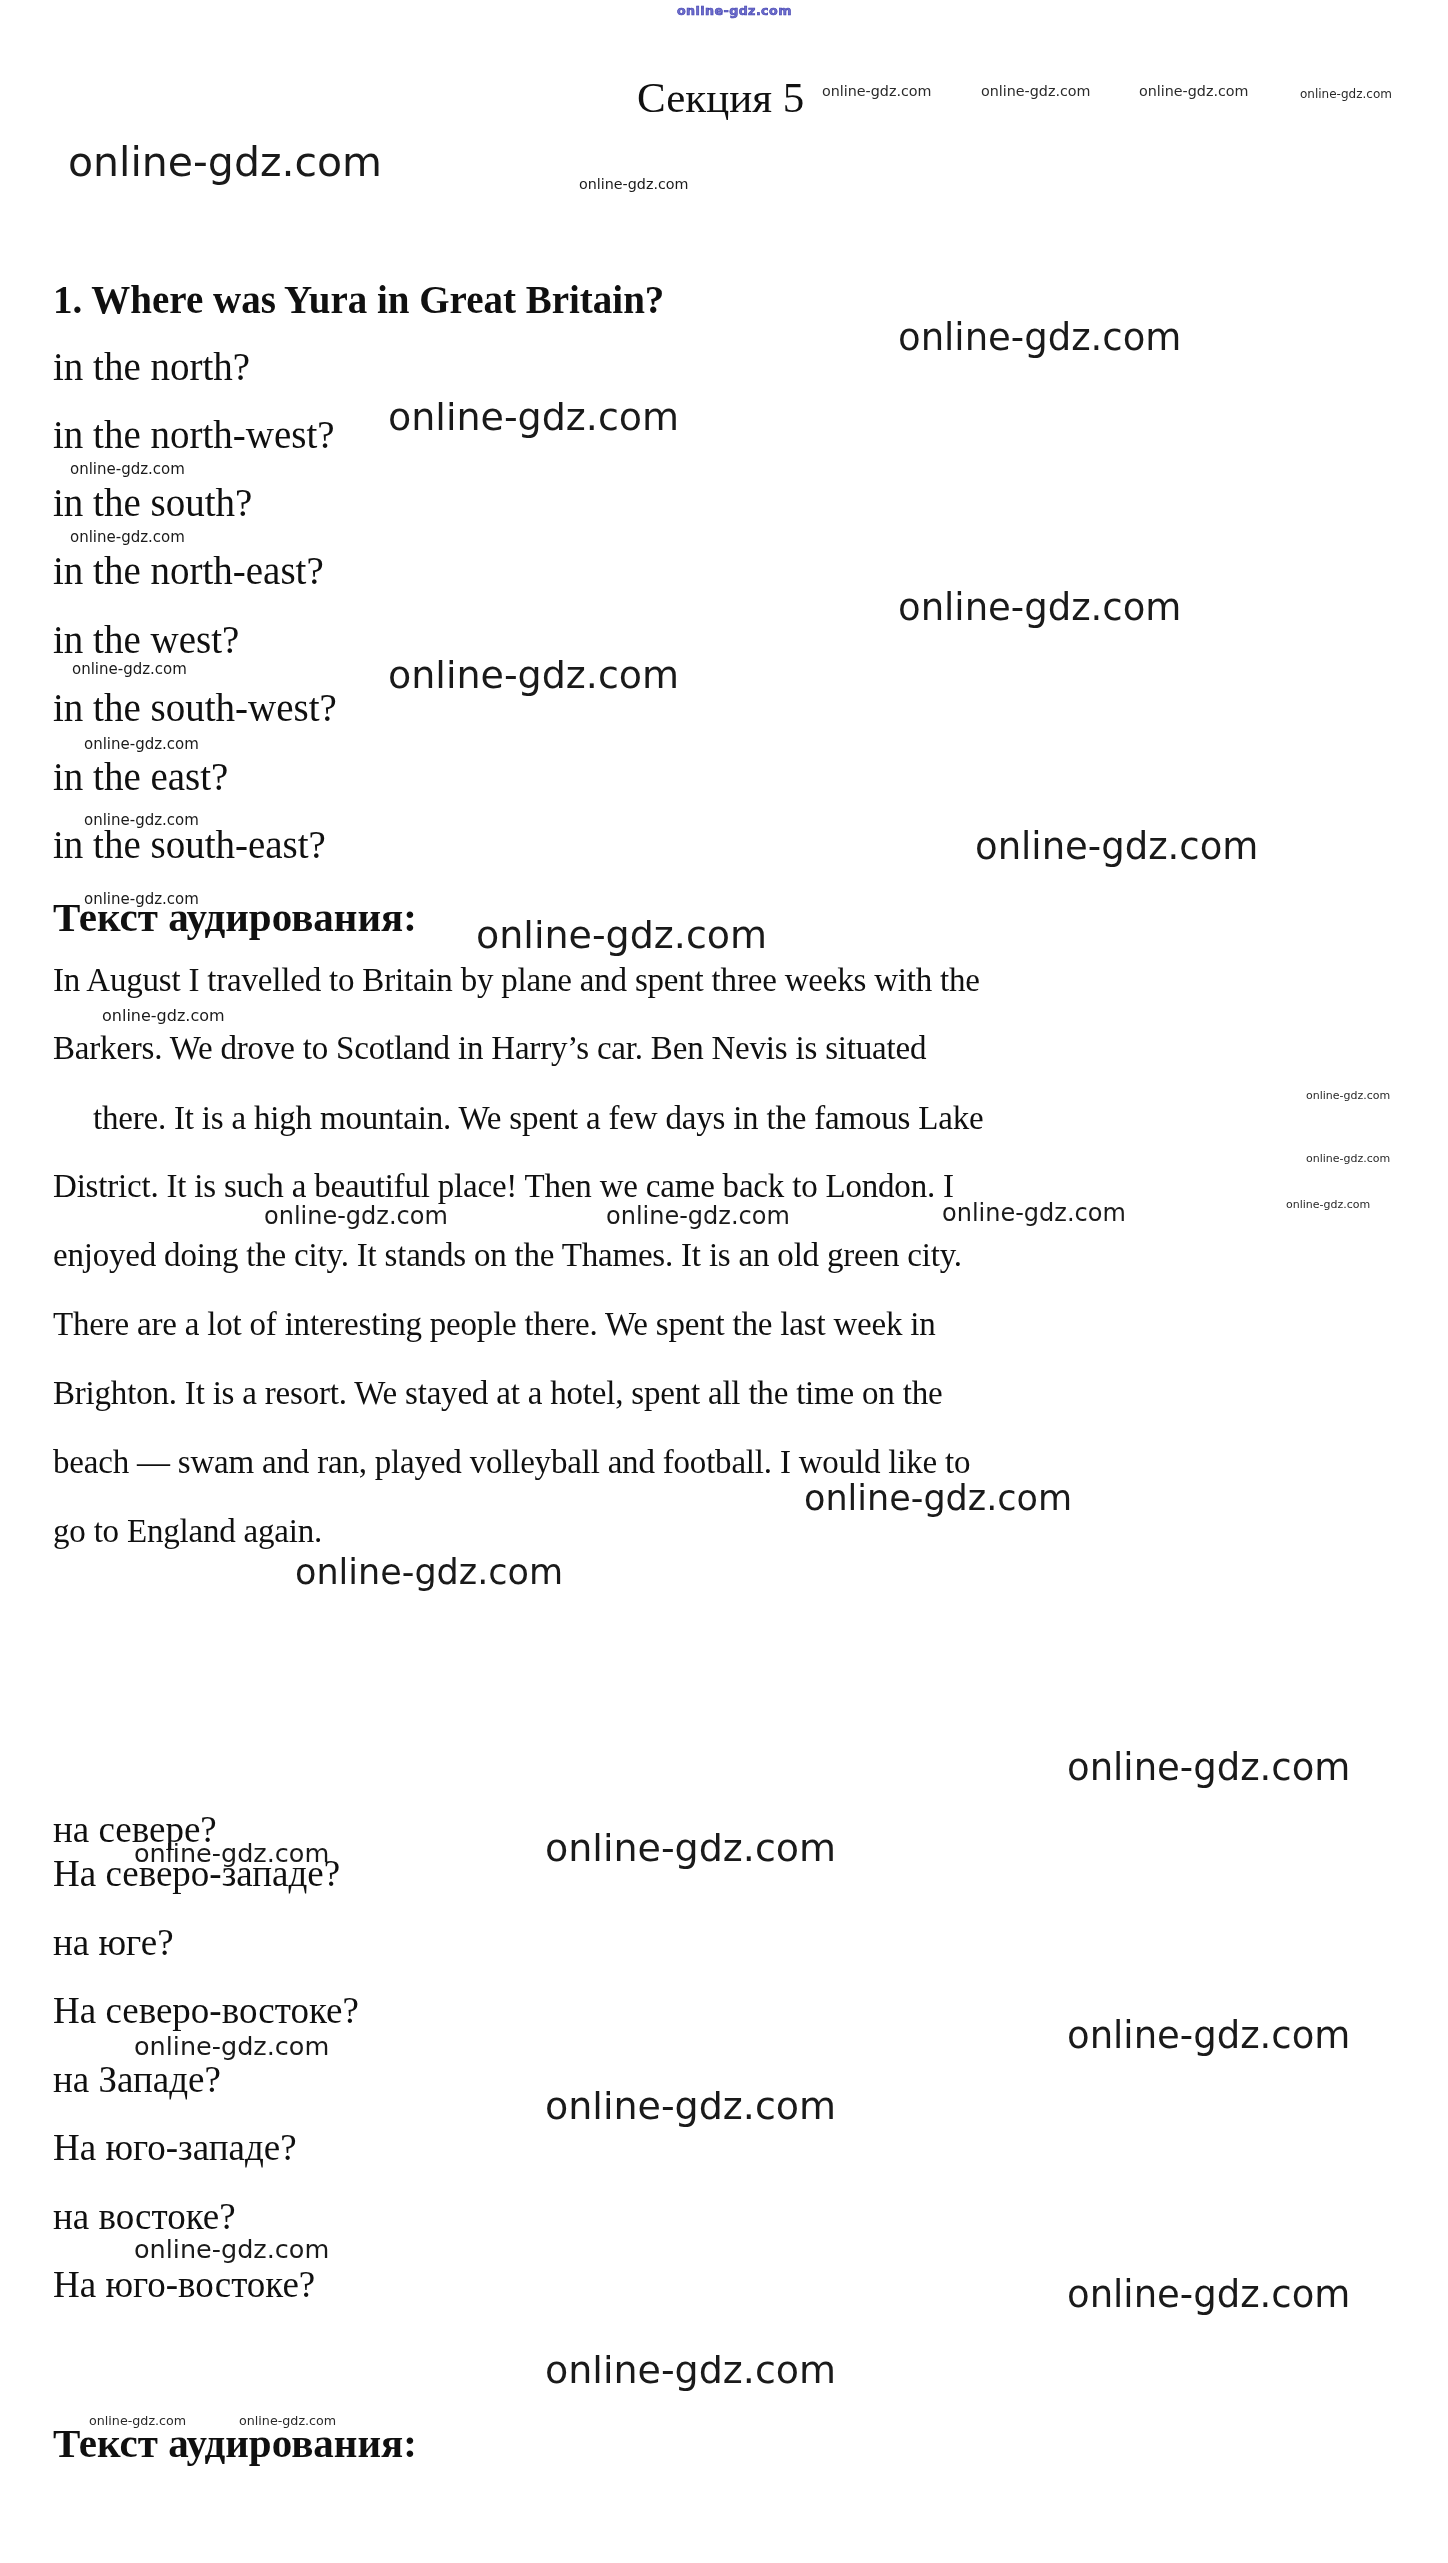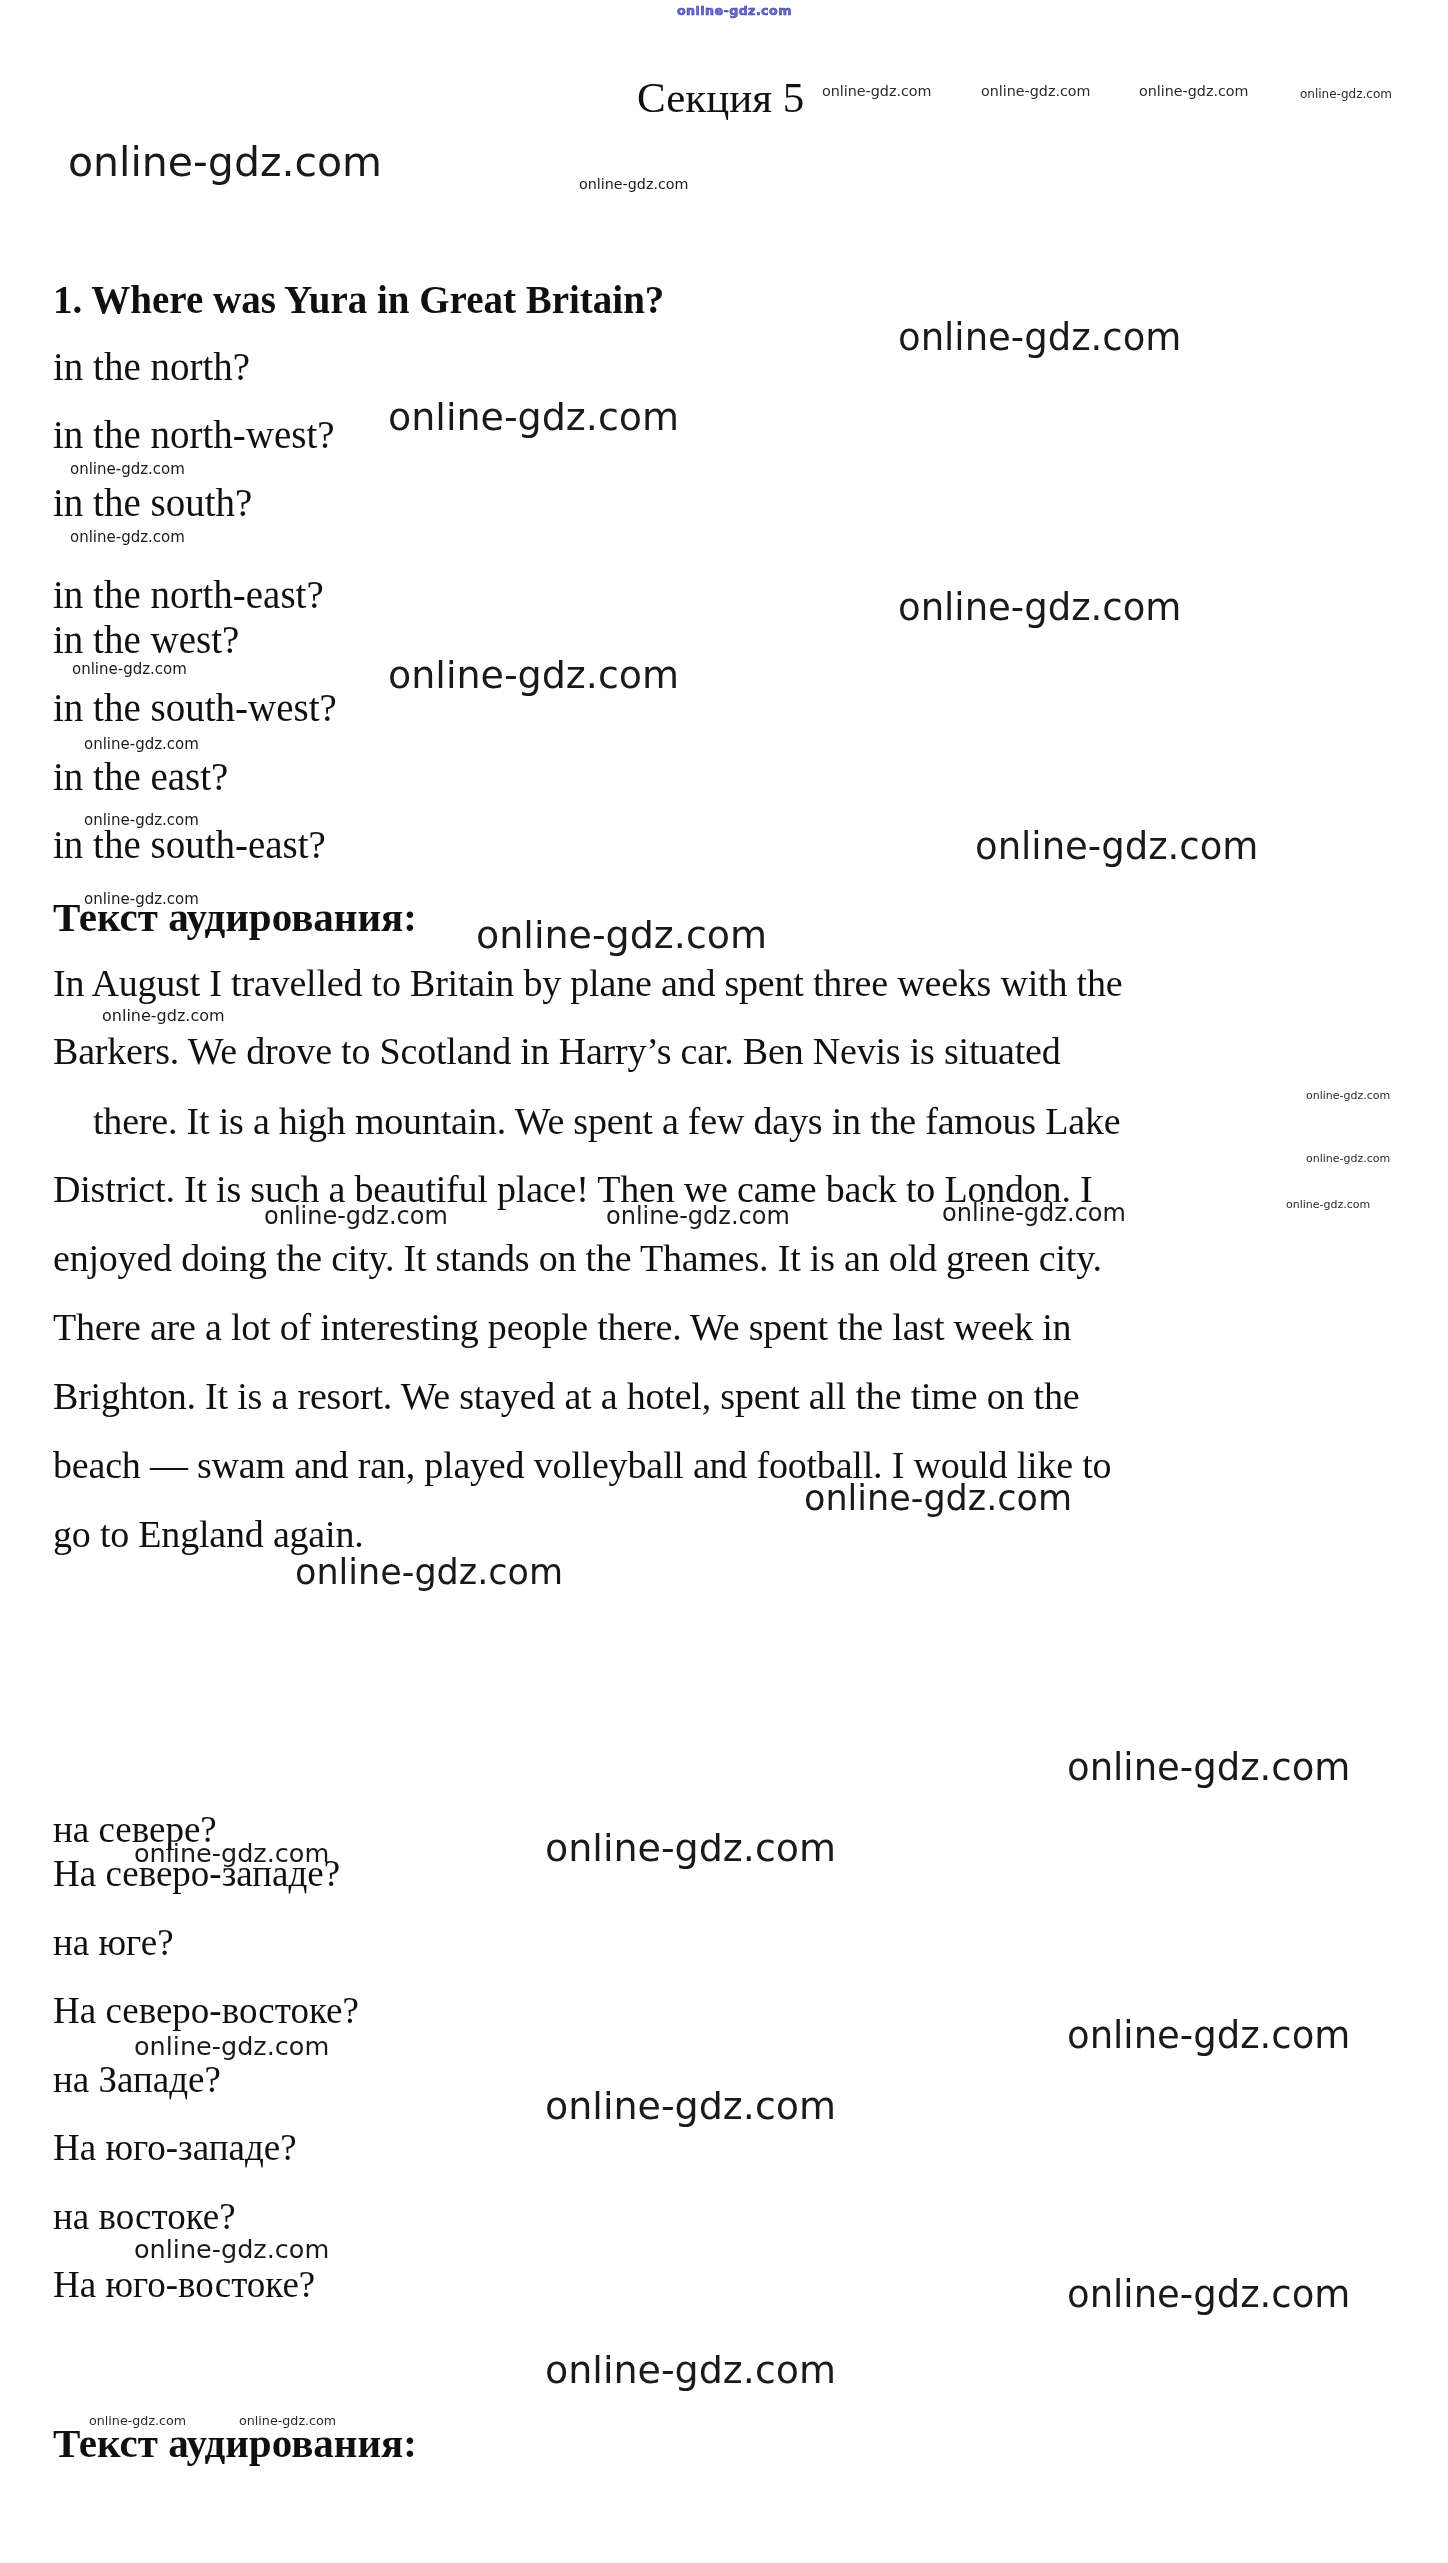--- a/index.html
+++ b/index.html
@@ -9,21 +9,21 @@
   .serif{position:absolute;left:53px;font-family:"Liberation Serif","DejaVu Serif",serif;
          color:#101010;white-space:nowrap;line-height:1;}
   .bold{font-weight:700;}
   .doc-title{left:637px;top:76px;font-size:43px;}
   .en-question{top:280px;font-size:39px;}
   .listening-1{top:897px;font-size:41px;}
   .ru-question{top:1720px;font-size:39px;}
   .listening-2{top:2423px;font-size:41px;}
   .opt-en{font-size:39px;}
   .opt-ru{font-size:37px;}
-  .para-line{font-size:38px;letter-spacing:-0.2px;}
+  .para-line{font-size:33px;letter-spacing:-0.2px;}
 
   
   .wm{position:absolute;font-family:"DejaVu Sans","Liberation Sans",sans-serif;
       color:#161616;white-space:nowrap;line-height:1;}
   .wm-blue{color:#6f6fcd;-webkit-text-stroke:0.6px #3d3dae;font-weight:700;letter-spacing:0.4px;}
   .wm-dark{color:#1a1a1a;}
   .wm-gray{color:#2a2a2a;}
 </style>
 </head>
 <body>
@@ -73,21 +73,21 @@
     </div>
 
   <div class="serif doc-title">Секция 5</div>
 
   <div class="serif bold en-question">1. Where was Yura in Great Britain?</div>
 
   <div>
       <div class="serif opt-en" style="top: 347px;">in the north?</div>
       <div class="serif opt-en" style="top: 415px;">in the north-west?</div>
       <div class="serif opt-en" style="top: 483px;">in the south?</div>
-      <div class="serif opt-en" style="top: 575px; text-align: center;">in the north-east?</div>
+      <div class="serif opt-en" style="top: 551px; text-align: center;">in the north-east?</div>
       <div class="serif opt-en" style="top: 620px;">in the west?</div>
       <div class="serif opt-en" style="top: 688px;">in the south-west?</div>
       <div class="serif opt-en" style="top: 757px;">in the east?</div>
       <div class="serif opt-en" style="top: 825px;">in the south-east?</div>
     </div>
 
   <div class="serif bold listening-1">Текст аудирования:</div>
 
   <div>
       <div class="serif para-line" style="top: 964px;">In August I travelled to Britain by plane and spent three weeks with the</div>

